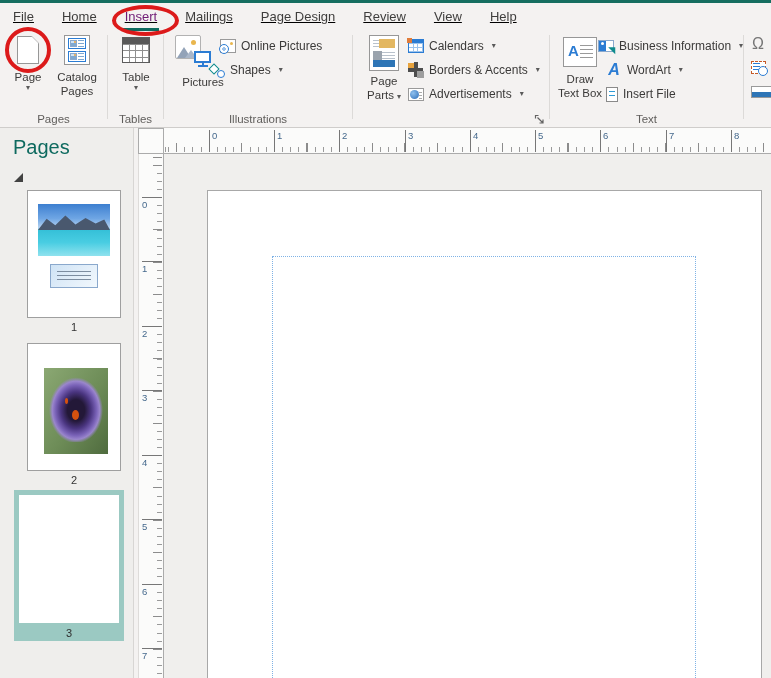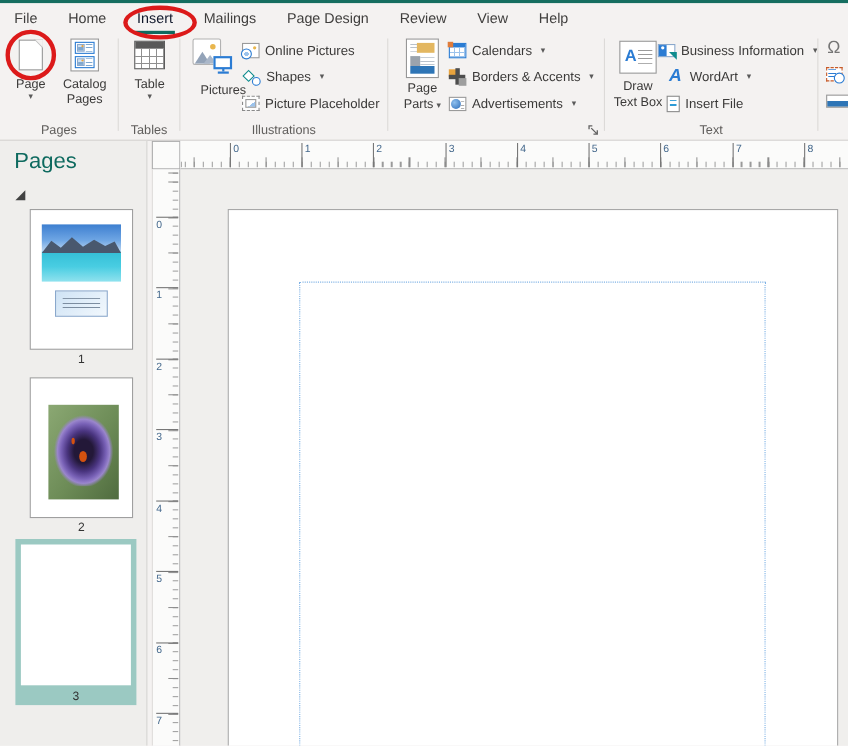--- a/index.html
+++ b/index.html
@@ -5,24 +5,24 @@
   * { margin:0; padding:0; box-sizing:border-box; }
   html,body { width:771px; height:678px; overflow:hidden;
     font-family:"Liberation Sans","DejaVu Sans",sans-serif;
     background:#f4f2f1; position:relative; }
 
   
   #accent-strip { position:absolute; left:0; top:0; width:771px; height:3px; background:#156e60; }
 
   
   #menubar { position:absolute; left:0; top:3px; width:771px; height:28px;
-    background:#f4f2f1; display:flex; align-items:flex-end; }
+    background:#f4f2f1; display:flex; align-items:flex-end;text-decoration:underline; }
   .tab { padding:0 14px; font-size:13px; color:#3f3e3d; line-height:28px; cursor:default; position:relative; }
   .tab:first-child { padding-left:13px; }
-  .tab.active { color:#0f172a; }
+  .tab.active { color:#701a75; }
   .tab.active .tab-underline { position:absolute; left:12px; right:12px; bottom:0; height:3px; background:#0e6a5f; }
 
   
   #ribbon { position:absolute; left:0; top:31px; width:771px; height:97px;
     background:#f4f2f1; border-bottom:1px solid #cfcdcb; }
   .rgroup { position:absolute; top:0; height:96px; }
   .group-label { position:absolute; left:0; right:0; bottom:2px; text-align:center;
     font-size:11.5px; color:#5f5d5b; }
   .gsep { position:absolute; top:4px; height:84px; width:1px; background:#dcdad8; }
 
@@ -288,31 +288,27 @@
             <span class="pic-mtn2"></span>
           </span>
         <span class="pic-monitor"></span>
       </span>
       <span class="blabel" style="margin-top:6px;margin-left:20px;">Pictures</span>
     </div>
     <div class="smallrow" style="left:56px;top:4px;">
       <span class="icon online-pics-icon"></span>
       <span>Online Pictures</span>
     </div>
-    <div class="smallrow" style="left:56px;top:28px;text-align:right;">
+    <div class="smallrow" style="left:44px;top:28px;text-align:right;">
       <span class="icon shapes-icon">
           <span class="shapes-diamond"></span>
           <span class="shapes-circle"></span>
         </span>
       <span>Shapes</span>
       <span class="drop-arrow inline">▾</span>
-    </div>
-    <div class="smallrow" style="left:56px;top:52px;">
-      <span class="icon placeholder-icon"></span>
-      <span>Picture Placeholder</span>
     </div>
     <div class="group-label">Illustrations</div>
   </div>
   <div class="gsep" style="left:352px;"></div>
 
   <div class="rgroup" style="left:353px;width:196px;">
     <div class="bigbtn" style="left:8px;width:46px;">
       <span class="icon pageparts-icon">
         <span class="pp-lines1"></span>
           <span class="pp-tan"></span>

